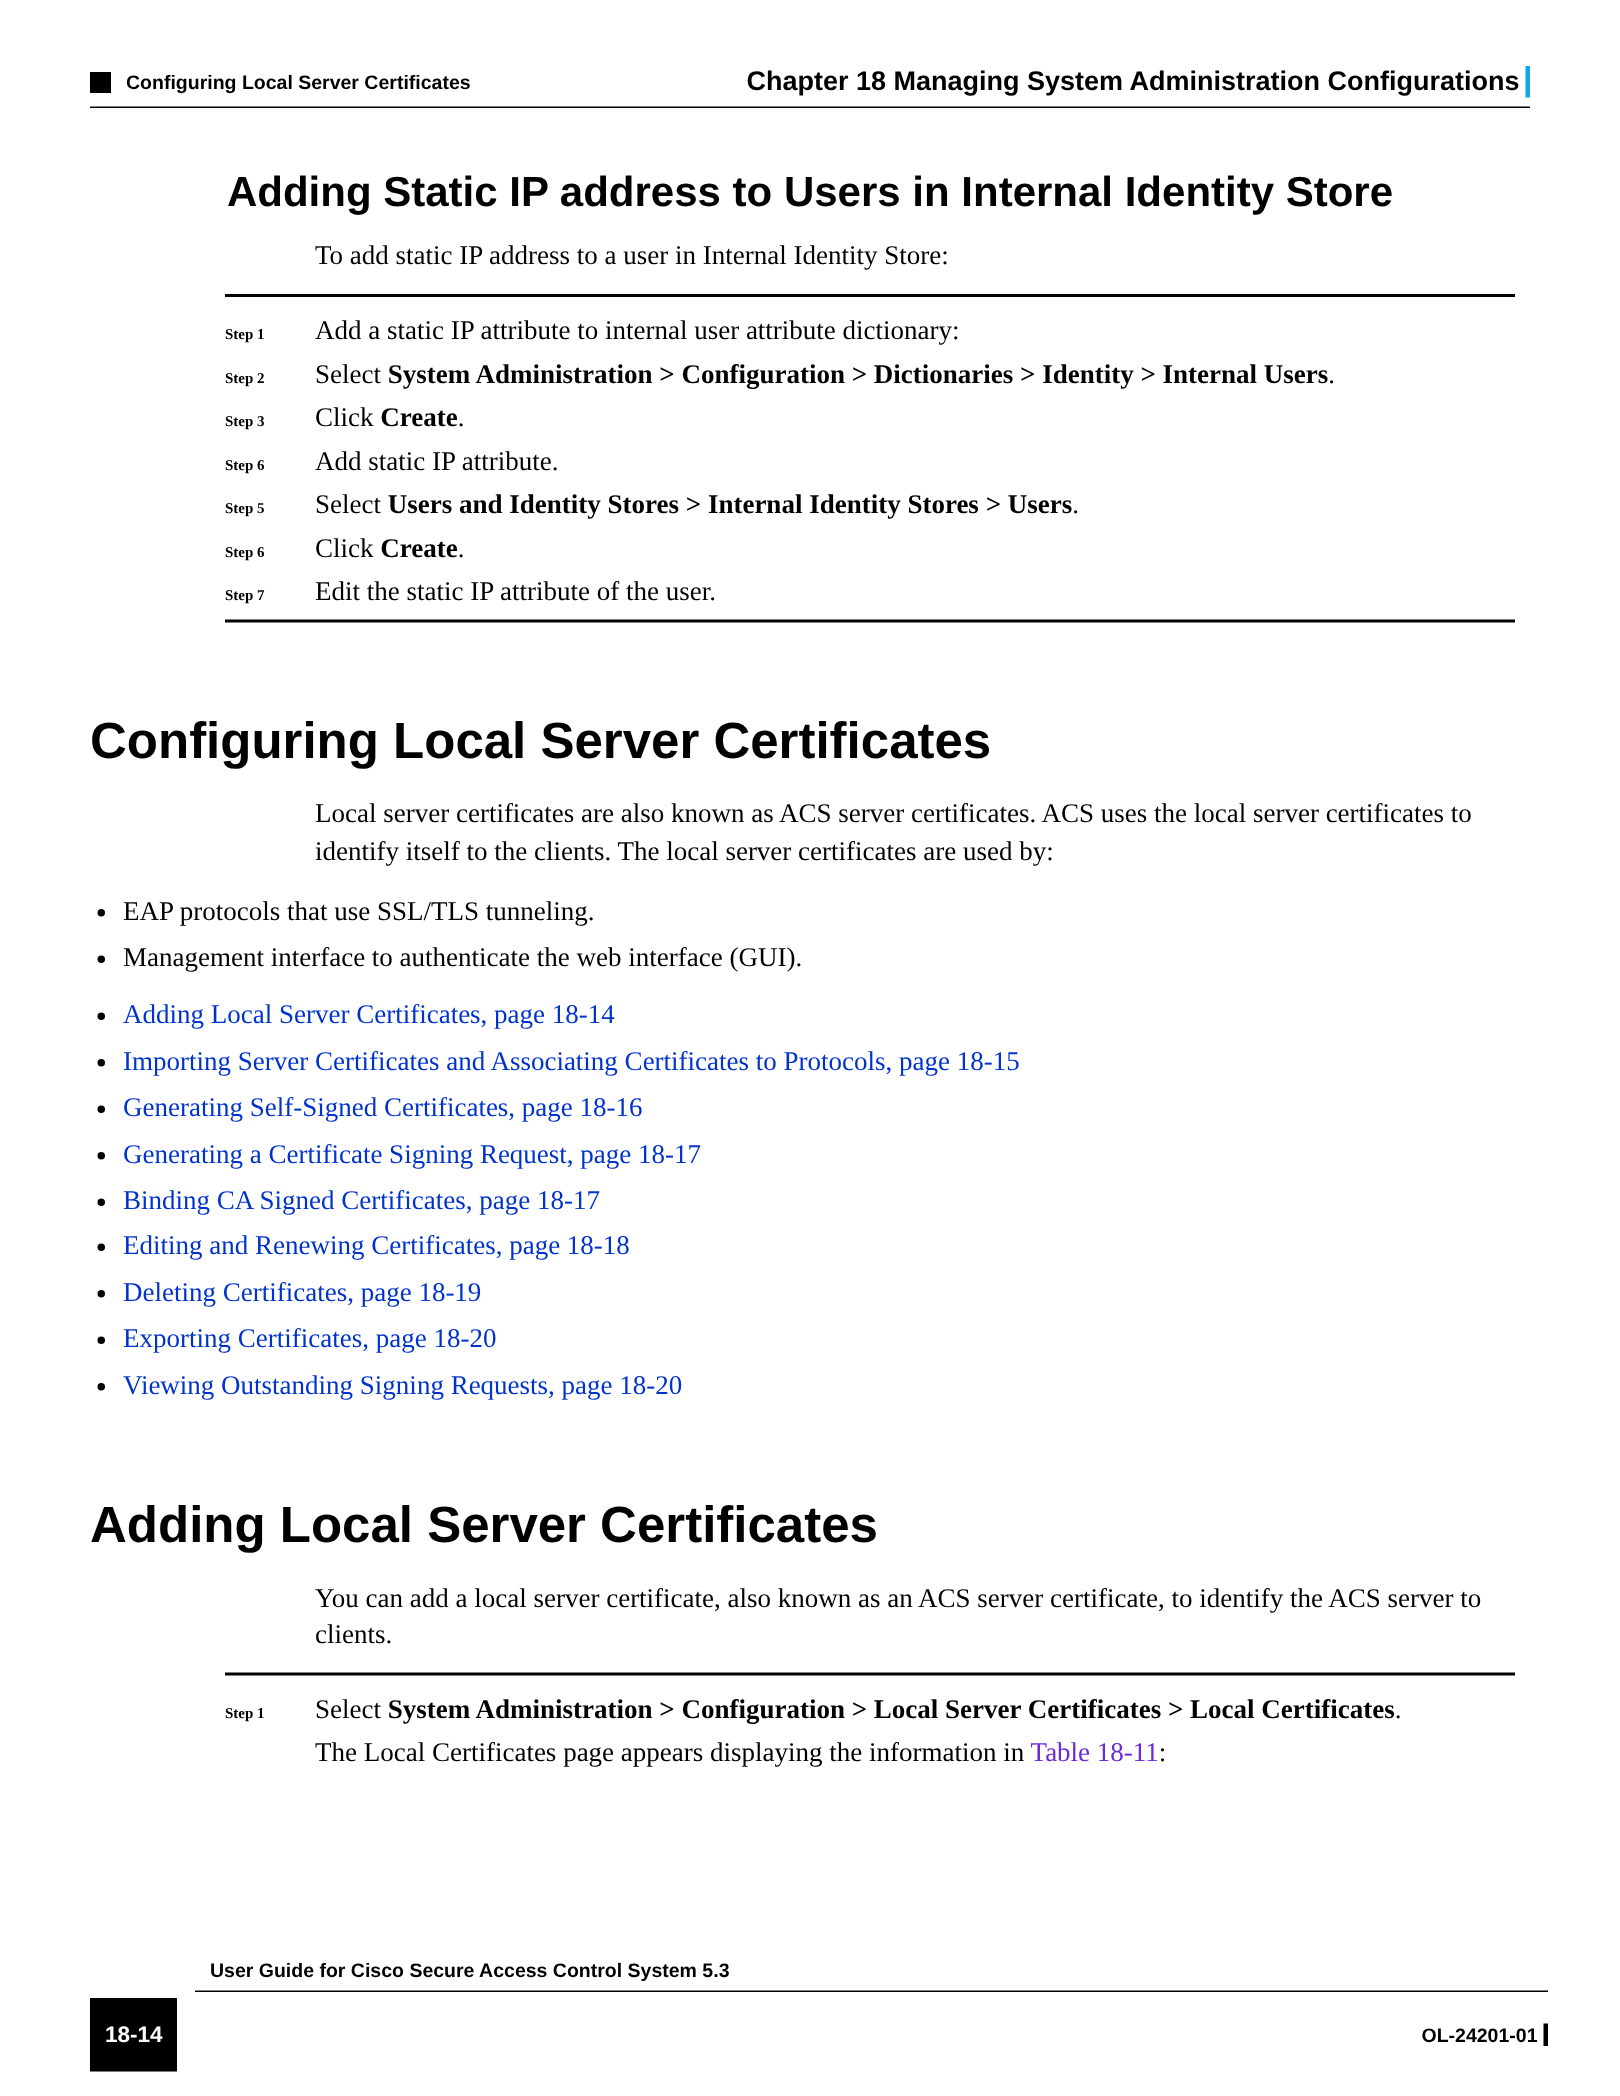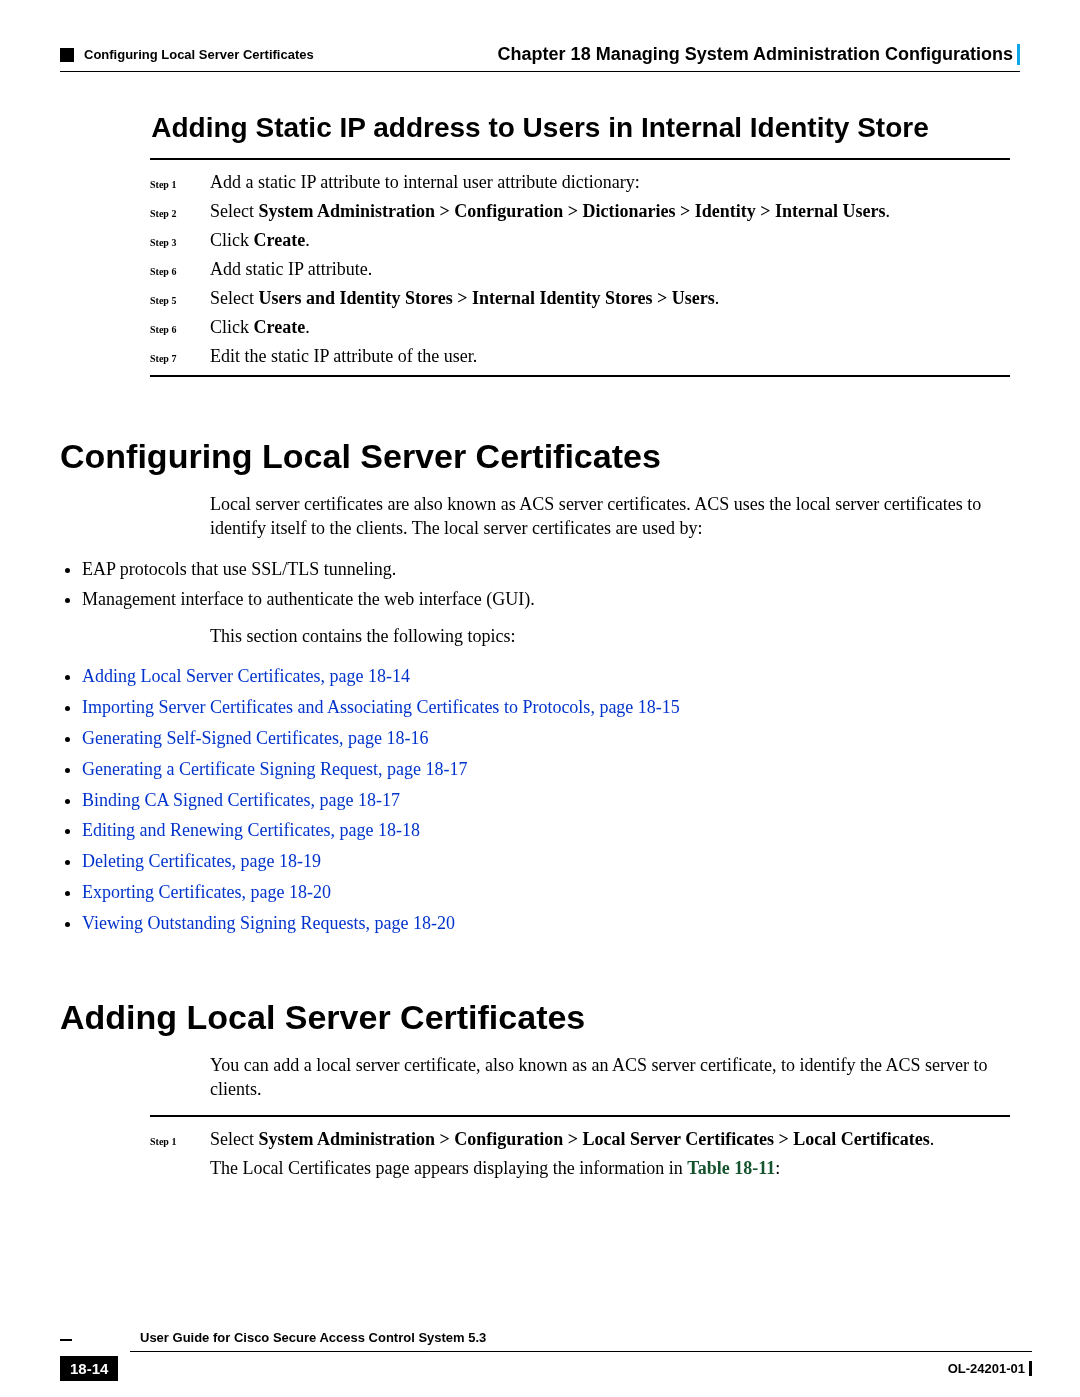--- a/index.html
+++ b/index.html
@@ -100,21 +100,21 @@
   }
   .bold { font-weight: bold; }
   ul.body-list {
     margin: 0 0 10px 0;
     padding-left: 22px;
     font-size: 18px;
     line-height: 1.6;
   }
   ul.body-list li { margin-bottom: 2px; }
   a.doc-link { color: #0033cc; text-decoration: none; }
-  a.xref { color: #14532d; text-decoration: none; font-weight: bold; }
+  a.xref { color: #6d28d9; text-decoration: none; }
 
   .footer {
     position: absolute;
     left: 60px;
     right: 48px;
     bottom: 30px;
   }
   .footer-rule {
     border: none;
     border-top: 1px solid #000;
@@ -132,21 +132,21 @@
     font-size: 13px;
     margin-left: 80px;
     margin-bottom: 6px;
   }
   .page-badge {
     background: #000;
     color: #fff;
     font-family: Arial, Helvetica, sans-serif;
     font-weight: bold;
     font-size: 15px;
-    padding: 4px 10px;
+    padding: 16px 10px;
     display: inline-block;
   }
   .footer-right {
     font-family: Arial, Helvetica, sans-serif;
     font-weight: bold;
     font-size: 13px;
     padding-right: 4px;
     border-right: 3px solid #000;
   }
   .tick-left {
@@ -165,20 +165,21 @@
   <div class="header-row">
     <div class="header-left">
       <span class="header-square"></span>
       <span class="header-section">Configuring Local Server Certificates</span>
     </div>
     <span class="header-chapter">Chapter 18    Managing System Administration Configurations</span>
   </div>
   <hr class="header-rule">
 
   <h2 class="h2-sans">Adding Static IP address to Users in Internal Identity Store</h2>
+  <p class="body-text indent-body">To add static IP address to a user in Internal Identity Store:</p>
 
   <div class="steps-block">
     <hr class="steps-rule">
 
     <div class="step-row">
       <span class="step-label">Step 1</span>
       <span class="step-text"><span>Add a static IP attribute to internal user attribute dictionary:</span><span class="bold"></span><span></span></span>
     </div>
     <div class="step-row">
       <span class="step-label">Step 2</span>
@@ -207,21 +208,20 @@
 
     <hr class="steps-rule">
   </div>
 
   <h1 class="h1-sans">Configuring Local Server Certificates</h1>
   <p class="body-text indent-body">Local server certificates are also known as ACS server certificates. ACS uses the local server certificates to identify itself to the clients. The local server certificates are used by:</p>
   <ul class="body-list indent-body">
     <li>EAP protocols that use SSL/TLS tunneling.</li>
     <li>Management interface to authenticate the web interface (GUI).</li>
   </ul>
-  <p class="body-text indent-body">This section contains the following topics:</p>
   <ul class="body-list indent-body">
     <li><a href="#" class="doc-link">Adding Local Server Certificates, page 18-14</a></li>
     <li><a href="#" class="doc-link">Importing Server Certificates and Associating Certificates to Protocols, page 18-15</a></li>
     <li><a href="#" class="doc-link">Generating Self-Signed Certificates, page 18-16</a></li>
     <li><a href="#" class="doc-link">Generating a Certificate Signing Request, page 18-17</a></li>
     <li><a href="#" class="doc-link">Binding CA Signed Certificates, page 18-17</a></li>
     <li><a href="#" class="doc-link">Editing and Renewing Certificates, page 18-18</a></li>
     <li><a href="#" class="doc-link">Deleting Certificates, page 18-19</a></li>
     <li><a href="#" class="doc-link">Exporting Certificates, page 18-20</a></li>
     <li><a href="#" class="doc-link">Viewing Outstanding Signing Requests, page 18-20</a></li>

